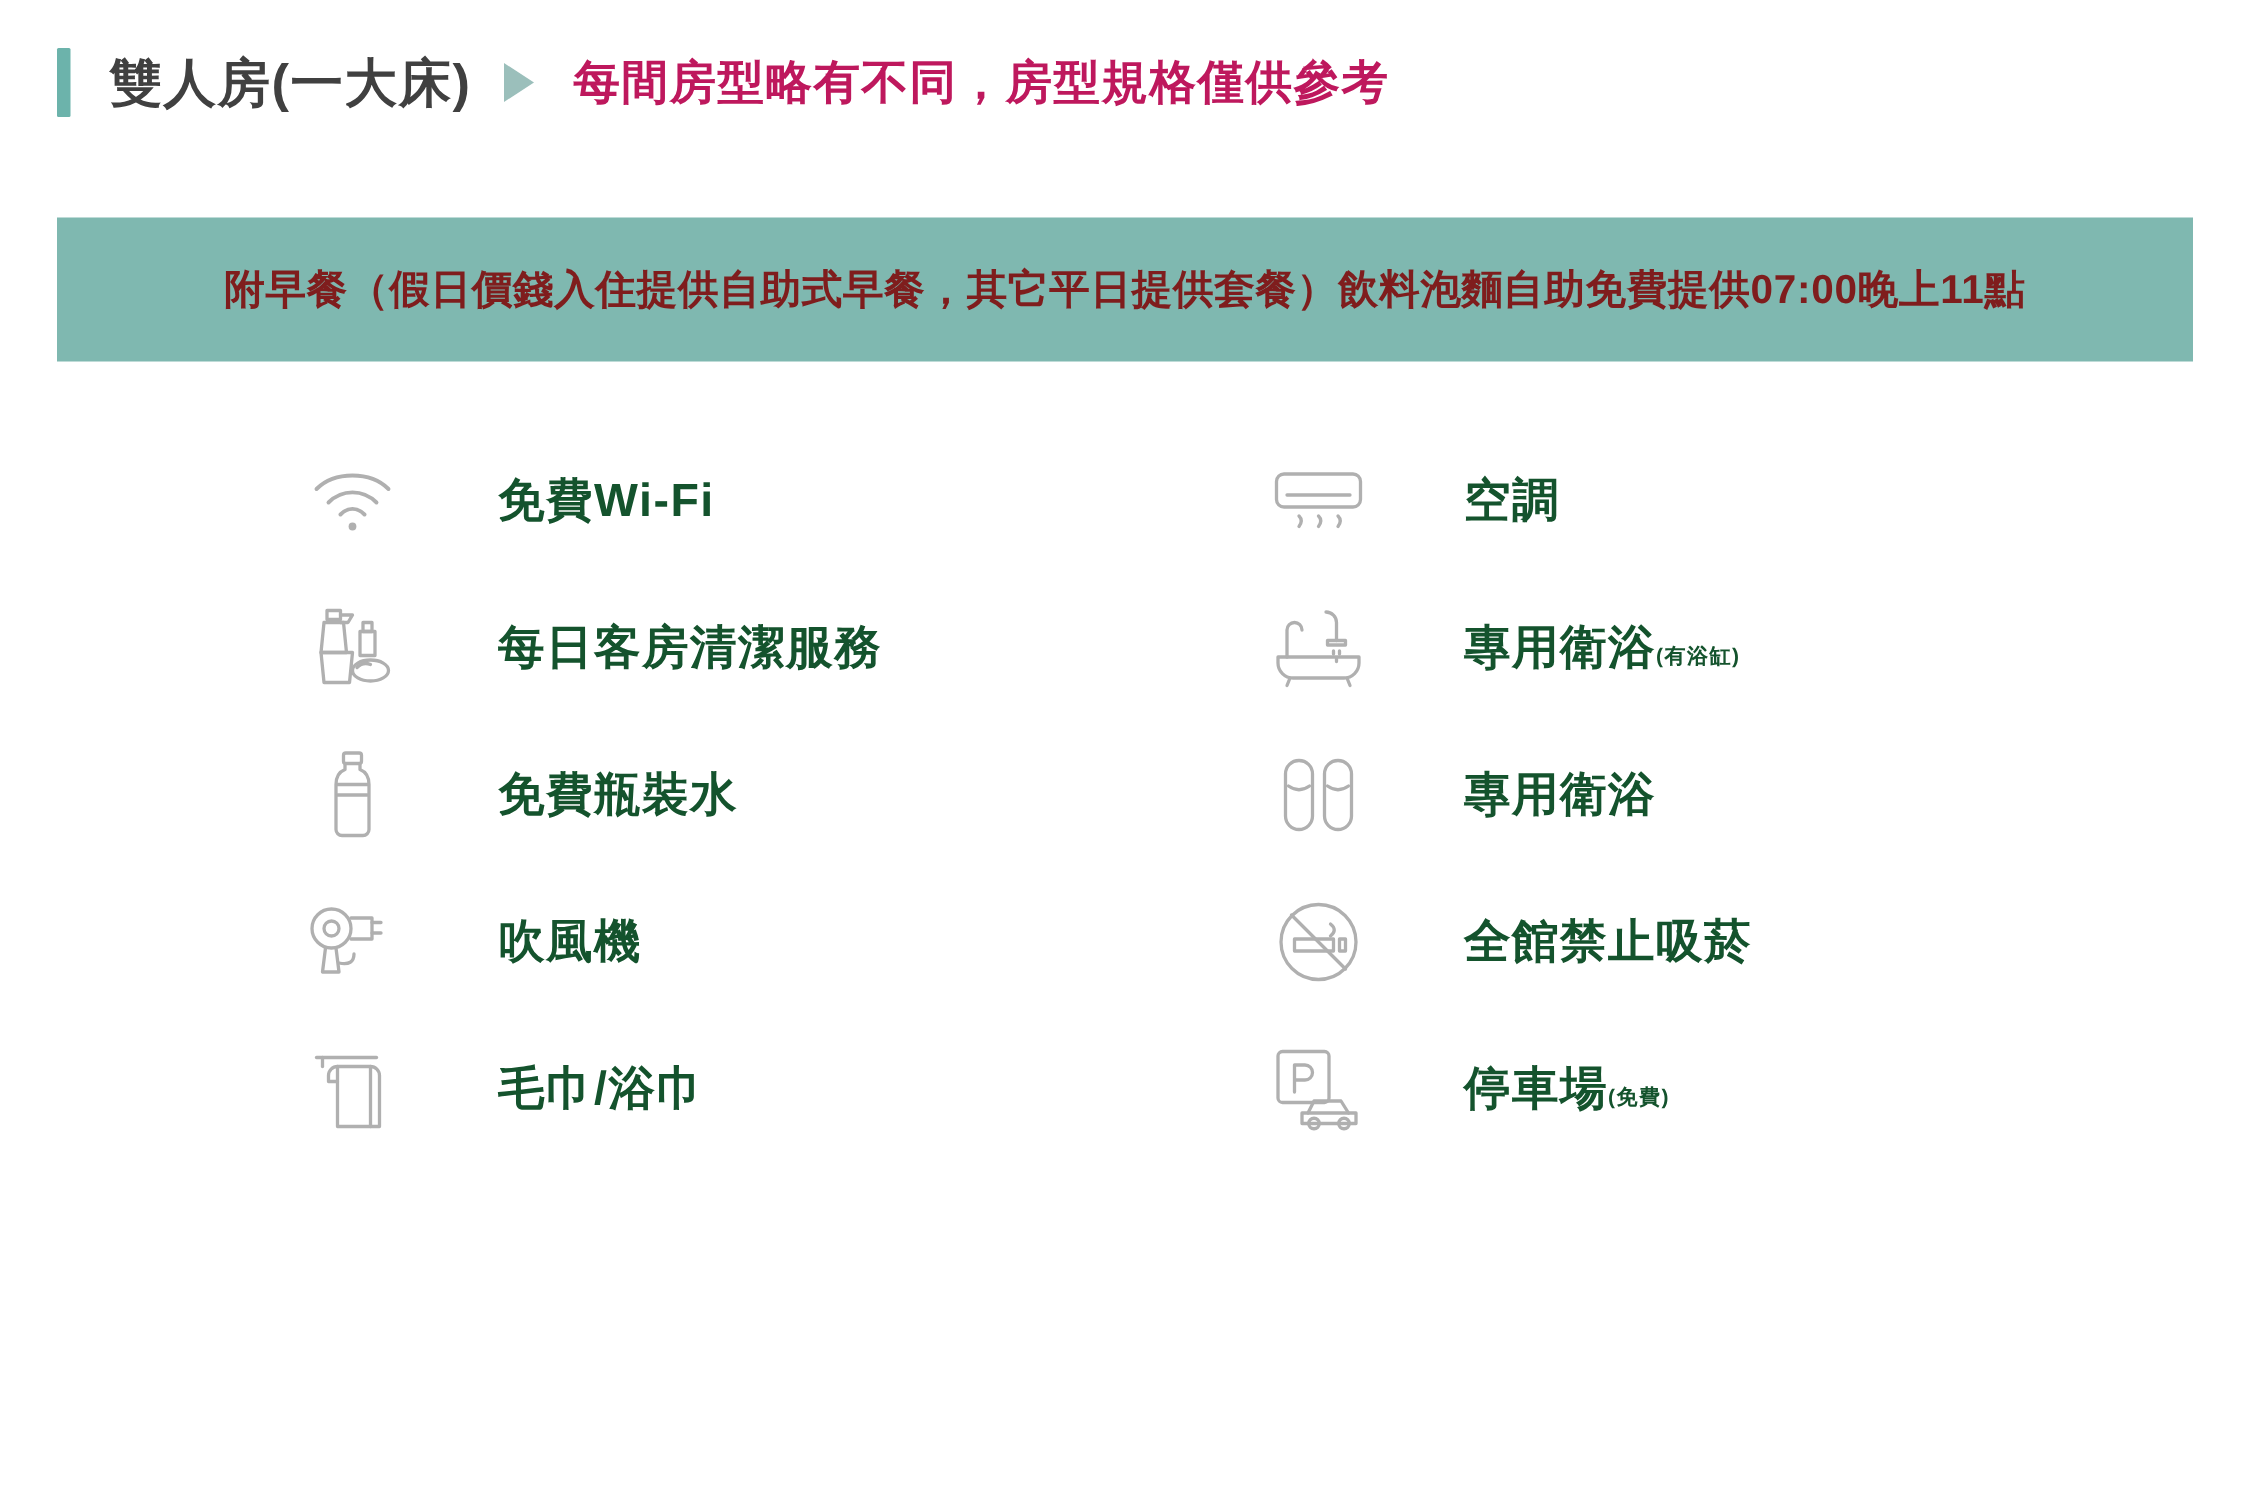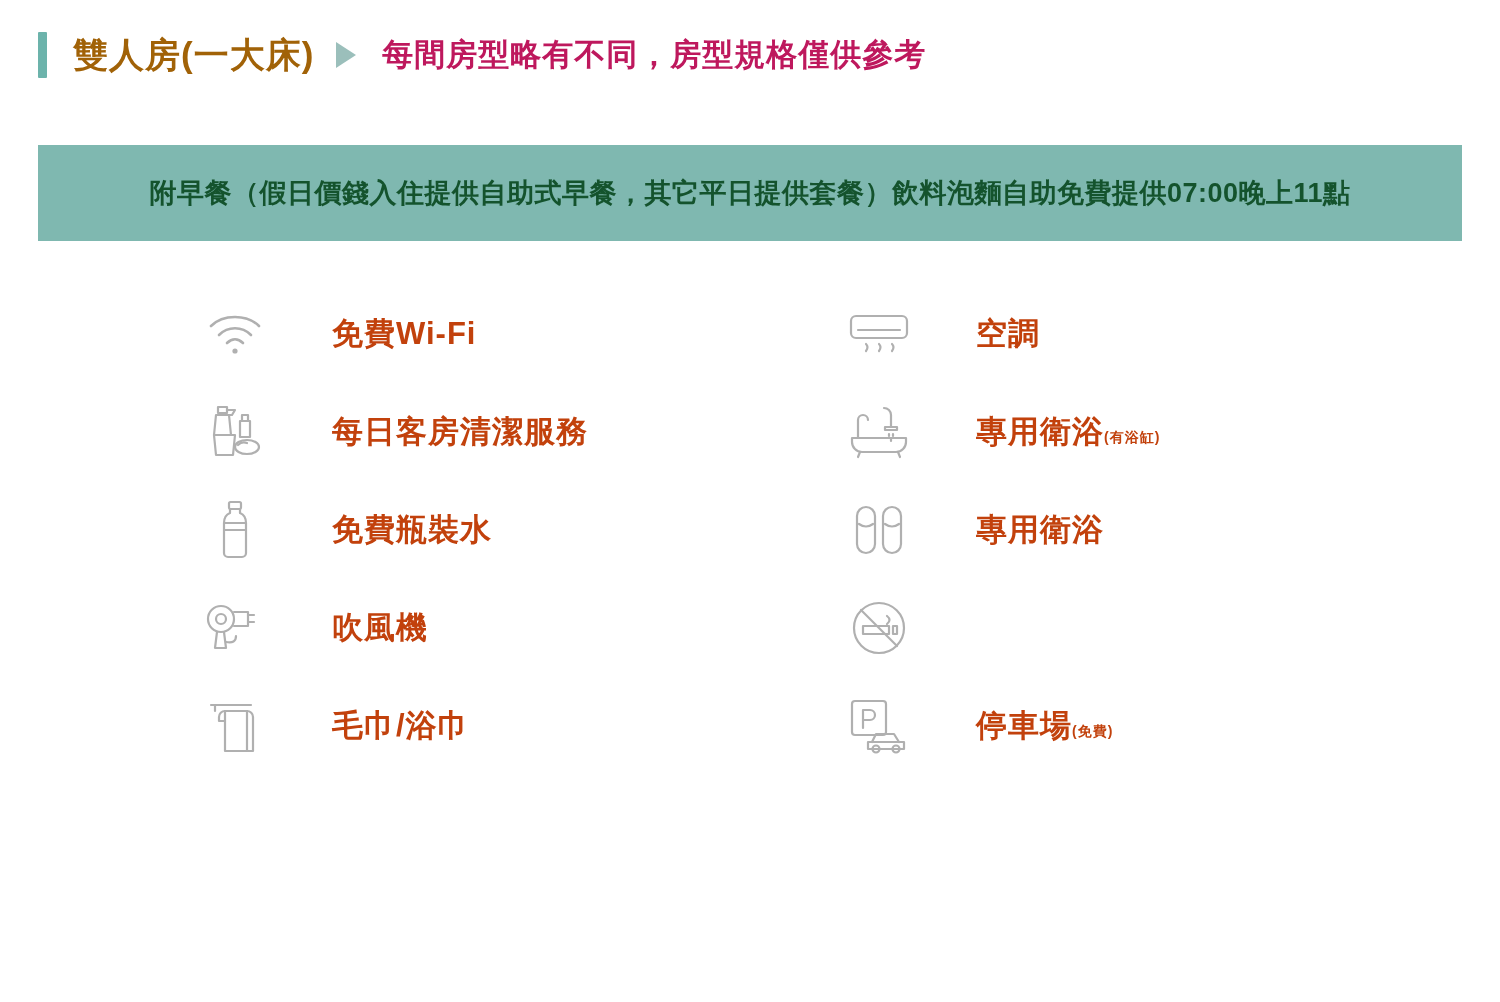--- a/index.html
+++ b/index.html
@@ -33,21 +33,21 @@
     width: 9px;
     height: 46px;
     background: #6cb3ab;
     border-radius: 1px;
     margin-right: 26px;
     flex: 0 0 auto;
   }
   .header-title {
     font-size: 35px;
     font-weight: bold;
-    color: #a16207;
+    color: #404040;
     letter-spacing: 1px;
     white-space: nowrap;
   }
   .header-triangle {
     width: 0;
     height: 0;
     border-left: 20px solid #9bbfbb;
     border-top: 13px solid transparent;
     border-bottom: 13px solid transparent;
     margin: 0 26px 0 22px;
@@ -70,21 +70,21 @@
     height: 96px;
     background: #7fb8b0;
     display: flex;
     align-items: center;
     justify-content: center;
     box-sizing: border-box;
   }
   .banner-text {
     font-size: 27px;
     font-weight: bold;
-    color: #14532d;
+    color: #7f1d1d;
     letter-spacing: 0.5px;
     white-space: nowrap;
   }
 
   
   .amenities {
     position: absolute;
     left: 0;
     top: 285px;
     width: 1500px;
@@ -109,21 +109,21 @@
     align-items: center;
     justify-content: center;
     flex: 0 0 auto;
     color: #b0b0b0;
   }
   .item-icon svg { display: block; }
   .item-label {
     margin-left: 58px;
     font-size: 31px;
     font-weight: bold;
-    color: #c2410c;
+    color: #14532d;
     letter-spacing: 1px;
     white-space: nowrap;
   }
   .item-label .small {
     font-size: 14px;
   }
 </style>
 </head>
 <body>
 
@@ -257,20 +257,21 @@
       <div class="item">
         <span class="item-icon">
           <svg width="60" height="60" viewBox="0 0 60 60" fill="none" stroke="#b0b0b0" stroke-width="2.2" stroke-linecap="round" stroke-linejoin="round">
             <circle cx="30" cy="30" r="25"></circle>
             <path d="M12 12 L48 48"></path>
             <path d="M14 28 h26 v8 h-26 z"></path>
             <path d="M44 28 h4 v8 h-4 z"></path>
             <path d="M38 18 q5 4 0 8"></path>
           </svg>
         </span>
+        <span class="item-label">全館禁止吸菸</span>
       </div>
 
       <div class="item">
         <span class="item-icon">
           <svg width="62" height="56" viewBox="0 0 62 56" fill="none" stroke="#b0b0b0" stroke-width="2.2" stroke-linecap="round" stroke-linejoin="round">
             <rect x="4" y="3" width="34" height="34" rx="3"></rect>
             <path d="M15 12 h7 a5 5 0 0 1 0 10 h-7 v8 M15 12 v10"></path>
             <path d="M24 44 l4 -8 h18 l5 8"></path>
             <path d="M20 44 h36 v7 h-36 z"></path>
             <circle cx="28" cy="51" r="3.5"></circle>

